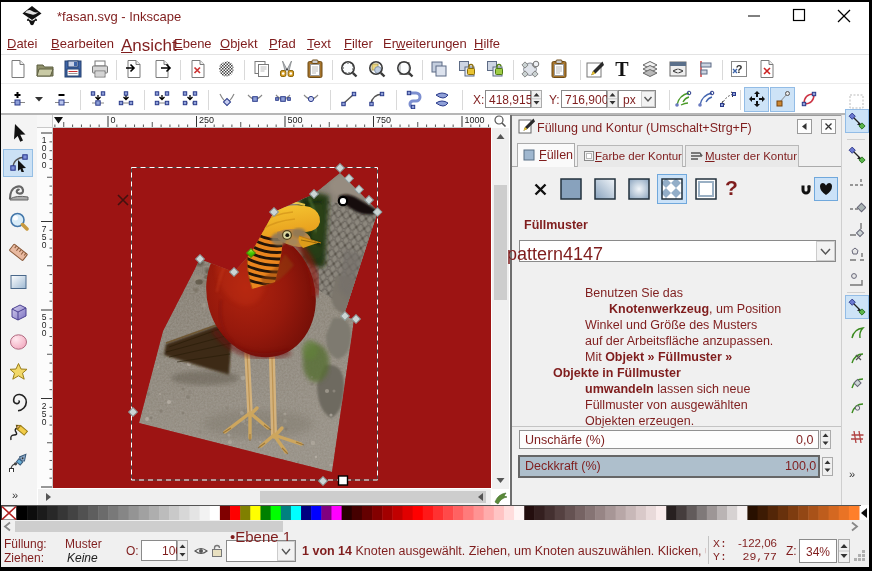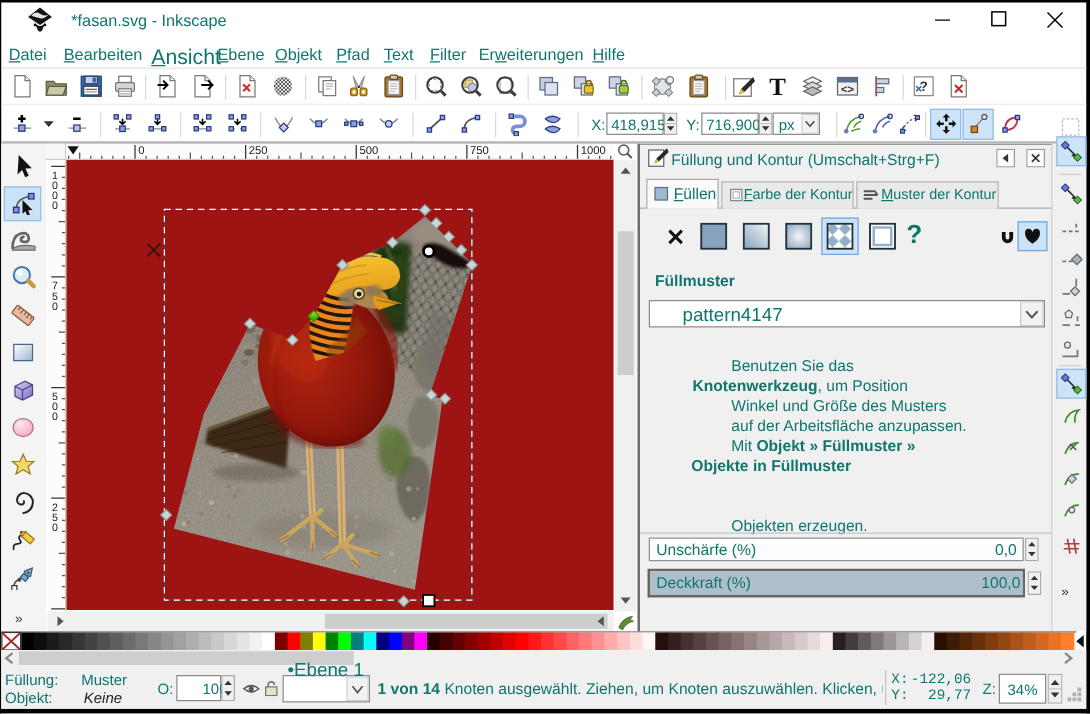--- a/index.html
+++ b/index.html
@@ -1,18 +1,18 @@
 <!DOCTYPE html>
 <html><head><meta charset="utf-8">
 <style>
 *{margin:0;padding:0;box-sizing:border-box}
 body{font-family:"Liberation Sans",sans-serif;background:#fff}
 .win{position:relative;width:872px;height:571px;background:#fff;overflow:hidden}
 .abs{position:absolute}
-.t{position:absolute;white-space:nowrap;color:#0f766e}
+.t{position:absolute;white-space:nowrap;color:#7f1d1d}
 u{text-decoration:underline}
 .sep1{position:absolute;width:1px;background:#d9d9d9}
 </style></head><body>
 <div class="win">
 
 <div class="abs" style="left:0;top:0;width:872px;height:2px;background:#000"></div>
 <div class="abs" style="left:0;top:0;width:1px;height:571px;background:#000"></div>
 <div class="abs" style="left:869px;top:0;width:3px;height:571px;background:#000"></div>
 <div class="abs" style="left:0;top:567px;width:872px;height:4px;background:#000"></div>
 
@@ -1016,31 +1016,33 @@
       <path d="M2.5 2.5 v4.5 a4.5 4.5 0 0 0 9 0 v-4.5 h-3 v4.5 a1.5 1.5 0 0 1 -3 0 v-4.5 Z" fill="#111"></path>
       <circle cx="10" cy="3.8" r="1.5" fill="#111"></circle>
     </svg>
 <div class="abs" style="left:814px;top:177px;width:24px;height:24px;background:#cbe2f8;border:1px solid #70a8dc"></div>
 <svg class="abs" style="left:818px;top:181px" width="16" height="16">
       <path d="M8 14 Q2 10 2 5.5 Q2 2 5 2 Q7 2 8 4.5 Q9 2 11 2 Q14 2 14 5.5 Q14 10 8 14 Z" fill="#111"></path>
     </svg>
 
 <div class="t" style="left:524px;top:218px;font-size:12.5px;font-weight:bold">Füllmuster</div>
 <div class="abs" style="left:519px;top:240px;width:317px;height:22px;background:#fff;border:1px solid #8a8a8a"></div>
-<div class="t" style="left:546px;top:244px;font-size:15px">pattern4147</div>
+<div class="t" style="left:507px;top:244px;font-size:18px">pattern4147</div>
 <svg class="abs" style="left:816px;top:241px" width="19" height="20">
       <rect x="0.5" y="0.5" width="18" height="19" fill="#f2f2f2" stroke="#ccc"></rect>
       <path d="M5 8 l4.5 5 4.5 -5" fill="none" stroke="#555" stroke-width="1.5"></path>
     </svg>
 <div class="t" style="left:585px;top:286px;font-size:12.5px">Benutzen Sie das</div>
-<div class="t" style="left:554px;top:302px;font-size:12.5px"><b>Knotenwerkzeug</b>, um Position</div>
+<div class="t" style="left:609px;top:302px;font-size:12.5px"><b>Knotenwerkzeug</b>, um Position</div>
 <div class="t" style="left:585px;top:318px;font-size:12.5px">Winkel und Größe des Musters</div>
 <div class="t" style="left:585px;top:350px;font-size:12.5px">Mit <b>Objekt » Füllmuster »</b></div>
 <div class="t" style="left:585px;top:334px;font-size:12.5px">auf der Arbeitsfläche anzupassen.</div>
 <div class="t" style="left:553px;top:366px;font-size:12.5px"><b>Objekte in Füllmuster</b></div>
+<div class="t" style="left:585px;top:382px;font-size:12.5px"><b>umwandeln</b> lassen sich neue</div>
+<div class="t" style="left:585px;top:398px;font-size:12.5px">Füllmuster von ausgewählten</div>
 <div class="t" style="left:585px;top:414px;font-size:12.5px">Objekten erzeugen.</div>
 
 <div class="abs" style="left:512px;top:426px;width:329px;height:1px;background:#c4c4c4"></div>
 <div class="abs" style="left:519px;top:430px;width:300px;height:19px;background:#fdfdfd;border:1px solid #919191"></div>
 <div class="t" style="left:525px;top:433px;font-size:12.5px">Unschärfe (%)</div>
 <div class="t" style="left:796px;top:433px;font-size:12.5px">0,0</div>
 <svg class="abs" style="left:820px;top:430px" width="11" height="19">
       <rect x="0.5" y="0.5" width="10" height="18" fill="#f0f0f0" stroke="#ababab"></rect>
       <path d="M2.5 7 l3 -3.5 3 3.5 Z" fill="#333"></path>
       <path d="M2.5 11.5 l3 3.5 3 -3.5 Z" fill="#333"></path>
@@ -1212,21 +1214,21 @@
 
 <div class="abs" style="left:1px;top:520px;width:868px;height:13px;background:#f0f0f0"></div>
 <svg class="abs" style="left:1px;top:520px" width="868" height="13">
  <rect x="14" y="1" width="268" height="11" fill="#cecece"></rect>
  <path d="M9 2.5 l-5 4 5 4" fill="none" stroke="#888" stroke-width="1.8"></path>
  <path d="M851 2.5 l5 4 -5 4" fill="none" stroke="#888" stroke-width="1.8"></path>
 </svg>
 
 <div class="abs" style="left:1px;top:533px;width:868px;height:34px;background:#f0f0f0"></div>
 <div class="t" style="left:4px;top:537px;font-size:12px">Füllung:</div>
-<div class="t" style="left:4px;top:551px;font-size:12px">Objekt:</div>
+<div class="t" style="left:4px;top:551px;font-size:12px">Ziehen:</div>
 <div class="t" style="left:65px;top:537px;font-size:12px">Muster</div>
 <div class="t" style="left:67px;top:551px;font-size:12px;font-style:italic;color:#222">Keine</div>
 <div class="t" style="left:126px;top:544px;font-size:12px">O:</div>
 <div class="abs" style="left:141px;top:540px;width:36px;height:21px;background:#fff;border:1px solid #8a8a8a"></div>
 <div class="t" style="left:162px;top:544px;font-size:12px">100</div>
 <svg class="abs" style="left:177px;top:540px" width="11" height="21">
       <rect x="0.5" y="0.5" width="10" height="20" fill="#f0f0f0" stroke="#ababab"></rect>
       <path d="M2.5 8 l3 -3.5 3 3.5 Z" fill="#333"></path>
       <path d="M2.5 13 l3 3.5 3 -3.5 Z" fill="#333"></path>
     </svg>
@@ -1240,21 +1242,21 @@
     </svg>
 <div class="abs" style="left:226px;top:540px;width:70px;height:22px;background:#fff;border:1px solid #8a8a8a"></div>
 <div class="t" style="left:230px;top:528px;font-size:15px">•Ebene 1</div>
 <svg class="abs" style="left:277px;top:541px" width="18" height="20">
       <rect x="0.5" y="0.5" width="17" height="19" fill="#f2f2f2" stroke="#ccc"></rect>
       <path d="M5 8 l4 5 4 -5" fill="none" stroke="#555" stroke-width="1.4"></path>
     </svg>
 <div class="t" style="left:302px;top:544px;font-size:12.5px;width:404px;overflow:hidden"><b>1 von 14</b> Knoten ausgewählt. Ziehen, um Knoten auszuwählen. Klicken, um Aus</div>
 <div class="abs" style="left:708px;top:536px;width:1px;height:28px;background:#c4c4c4"></div>
 <div class="t" style="left:713px;top:537px;font-size:11.5px;font-family:'Liberation Mono',monospace">X:</div>
-<div class="t" style="left:727px;top:537px;font-size:11.5px;font-family:Liberation Mono, monospace;width:50px;text-align:right">-122,06</div>
+<div class="t" style="left:727px;top:537px;font-size:11.5px;font-family:Liberation Sans, sans-serif;width:50px;text-align:right">-122,06</div>
 <div class="t" style="left:713px;top:550px;font-size:11.5px;font-family:'Liberation Mono',monospace">Y:</div>
 <div class="t" style="left:727px;top:550px;font-size:11.5px;font-family:'Liberation Mono',monospace;width:50px;text-align:right">29,77</div>
 <div class="t" style="left:786px;top:544px;font-size:12px">Z:</div>
 <div class="abs" style="left:799px;top:539px;width:38px;height:24px;background:#fff;border:1px solid #8a8a8a"></div>
 <div class="t" style="left:806px;top:545px;font-size:12px">34%</div>
 <svg class="abs" style="left:838px;top:539px" width="12" height="24">
       <rect x="0.5" y="0.5" width="11" height="23" fill="#f0f0f0" stroke="#ababab"></rect>
       <path d="M2.5 9 l3.5 -4 3.5 4 Z" fill="#333"></path>
       <path d="M2.5 15 l3.5 4 3.5 -4 Z" fill="#333"></path>
       <line x1="1" y1="12" x2="11" y2="12" stroke="#c6c6c6"></line>

